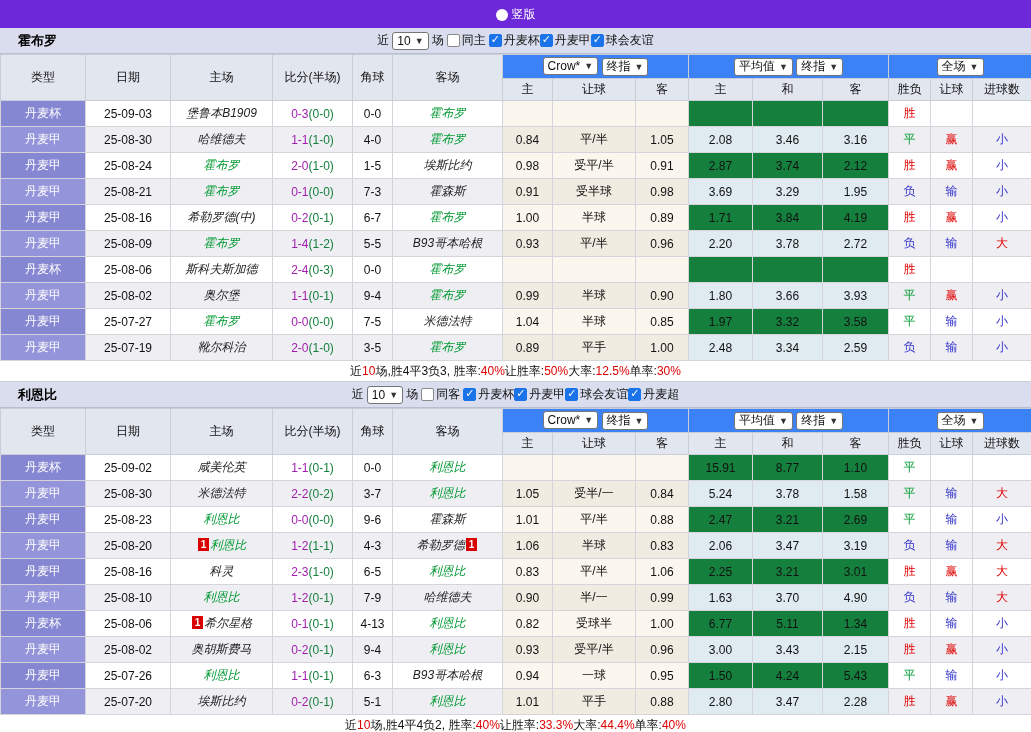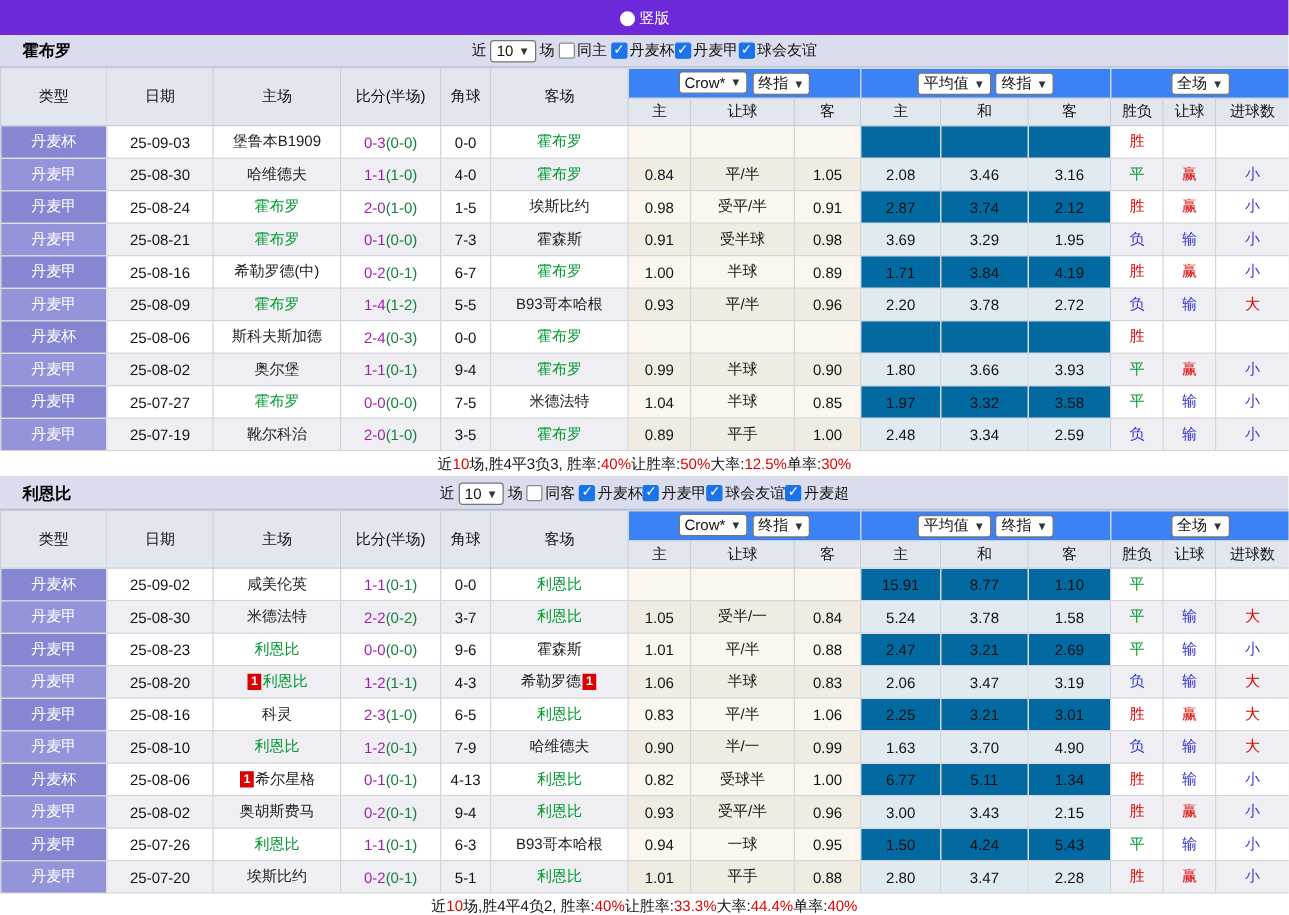--- a/index.html
+++ b/index.html
@@ -27,25 +27,25 @@
   tr.hdr1 th{height:24px;}
   tr.hdr2 th{height:22px;}
   th.ddcell{background:#3b82f6;}
   tbody td{height:26px;border-color:#d4d4da;}
   tbody tr{background:#fff;}
   tbody tr:nth-child(even){background:#efeff3;}
   td.league{background:#8687d2;color:#fff;}
   tbody tr:nth-child(even) td.league{background:#9394da;}
   td.c-odds{background:#fcf7ee;}
   tbody tr:nth-child(even) td.c-odds{background:#f1ece2;}
-  td.c-avg{background:#0369a1;}
+  td.c-avg{background:#15803d;}
   tbody tr:nth-child(even) td.c-avg{background:#dfeaf1;}
   .ft-score{color:#a21caf;}
   .ht-score{color:#15803d;}
-  .tm{color:#222;}
+  .tm{color:#222;font-style:italic;}
   .tm.focus{color:#009933;}
   .res-r{color:#e00000;}
   .res-g{color:#009933;}
   .res-b{color:#3333cc;}
   .badge{display:inline-block;background:#d90000;color:#fff;font-size:10px;font-weight:bold;line-height:13px;padding:0 3px;margin:0 1px;vertical-align:1px;}
   .footer-row{height:20px;display:flex;align-items:center;justify-content:center;background:#fff;border-bottom:1px solid #c9cdd8;}
   .seg-r{color:#e00000;}
   .seg-k{color:#111;}
 </style>
 </head>

